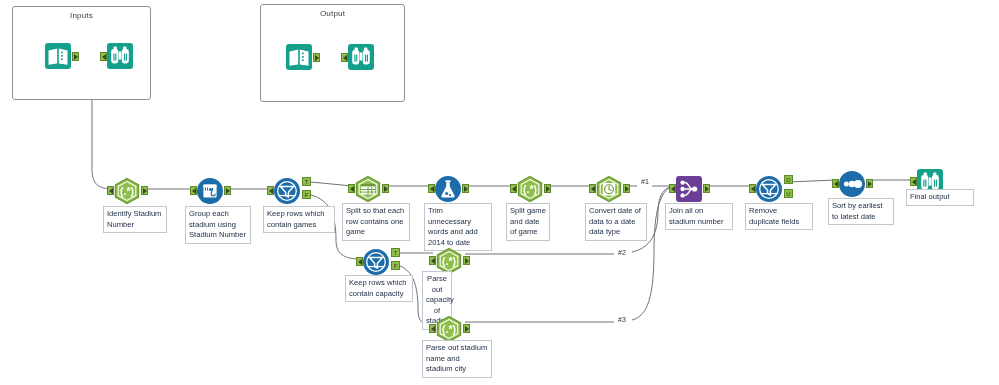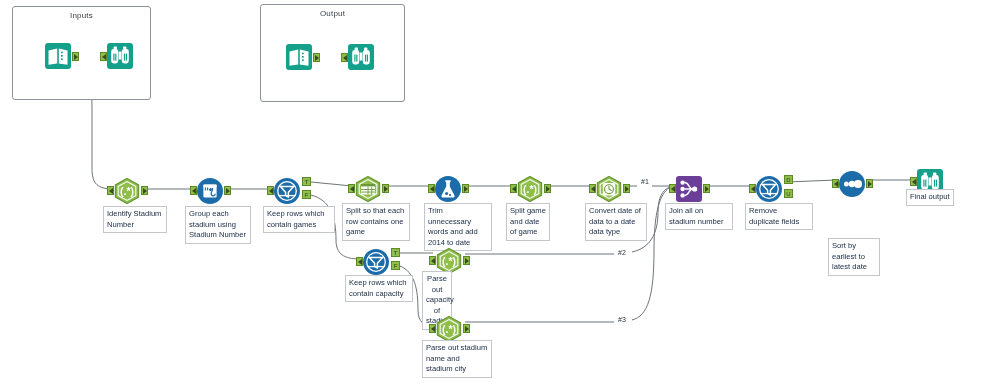--- a/index.html
+++ b/index.html
@@ -237,36 +237,36 @@
     </div>
     <div class="caption" style="left: 745px; top: 203px; width: 68px; min-height: 26px;">Remove duplicate fields</div>
     <div class="node" style="left: 838px; top: 170px;">
       <svg class="glyph" viewBox="0 0 28 28" xmlns="http://www.w3.org/2000/svg">
         <circle cx="14" cy="14" r="13" fill="#1b6ca8"></circle>
         <circle cx="8.4" cy="14" r="2.5" fill="#ffffff"></circle>
         <circle cx="14" cy="14" r="3.2" fill="#ffffff"></circle>
         <circle cx="20" cy="14" r="4.1" fill="#ffffff"></circle>
       </svg>
     </div>
-    <div class="caption" style="left: 828px; top: 198px; width: 52px; min-height: 26px; margin-top: 40px;">Sort by earliest to latest date</div>
+    <div class="caption" style="left: 828px; top: 198px; width: 66px; min-height: 26px;">Sort by earliest to latest date</div>
     <div class="node" style="left: 916px; top: 168px;">
       <svg class="glyph" viewBox="0 0 28 28" xmlns="http://www.w3.org/2000/svg">
         <rect x="1" y="1" width="26" height="26" rx="3" fill="#14a08a"></rect>
         <rect x="5.2" y="7" width="7" height="14.5" rx="2.4" fill="#ffffff"></rect>
         <rect x="15.8" y="7" width="7" height="14.5" rx="2.4" fill="#ffffff"></rect>
         <rect x="12.6" y="9.5" width="2.8" height="8" fill="#ffffff"></rect>
         <rect x="7.6" y="4.6" width="3.4" height="3" rx="1" fill="#ffffff"></rect>
         <rect x="17" y="4.6" width="3.4" height="3" rx="1" fill="#ffffff"></rect>
         <rect x="7.3" y="11.6" width="1.2" height="7" fill="#14a08a"></rect>
         <rect x="9.2" y="11.6" width="1.2" height="7" fill="#14a08a"></rect>
         <rect x="17.9" y="11.6" width="1.2" height="7" fill="#14a08a"></rect>
         <rect x="19.8" y="11.6" width="1.2" height="7" fill="#14a08a"></rect>
       </svg>
     </div>
-    <div class="caption" style="left: 906px; top: 189px; width: 48px; min-height: 14px;">Final output</div>
+    <div class="caption" style="left: 906px; top: 189px; width: 68px; min-height: 14px;">Final output</div>
     <div class="node" style="left: 362px; top: 248px;">
       <svg class="glyph" viewBox="0 0 28 28" xmlns="http://www.w3.org/2000/svg">
         <circle cx="14" cy="14" r="13" fill="#1b6ca8"></circle>
         <circle cx="14" cy="14" r="9.3" fill="none" stroke="#ffffff" stroke-width="1.3"></circle>
         <path d="M7.4 9.6 L20.6 9.6 L15.4 15.2 L15.4 20.2 L12.6 18.4 L12.6 15.2 Z" fill="none" stroke="#ffffff" stroke-width="1.5" stroke-linejoin="round"></path>
         <path d="M5.6 18.6 L22.4 18.6" stroke="#ffffff" stroke-width="1.3"></path>
       </svg>
     </div>
     <div class="caption" style="left: 345px; top: 275px; width: 68px; min-height: 26px;">Keep rows which contain capacity</div>
     <div class="node" style="left: 435px; top: 247px;">

